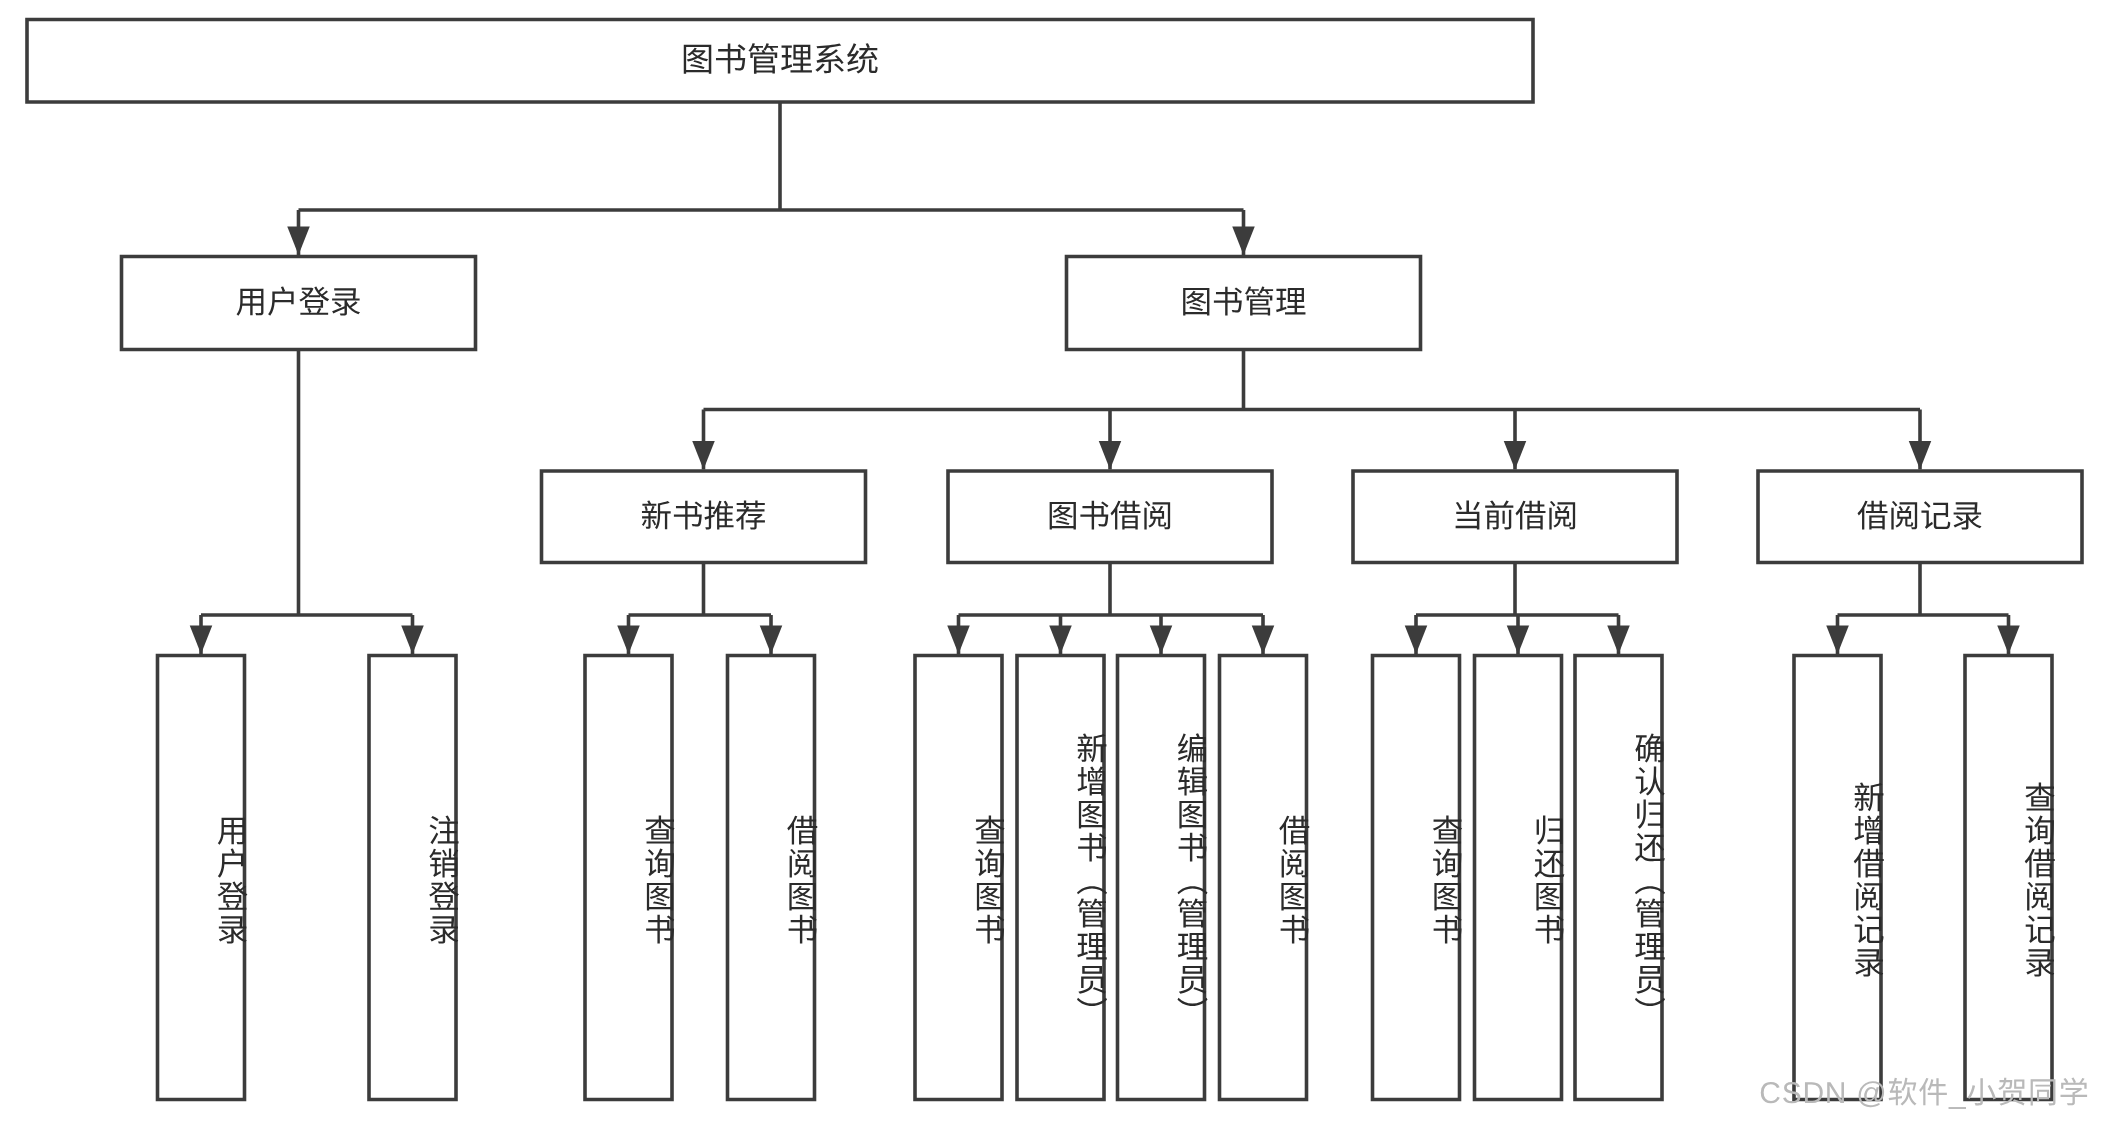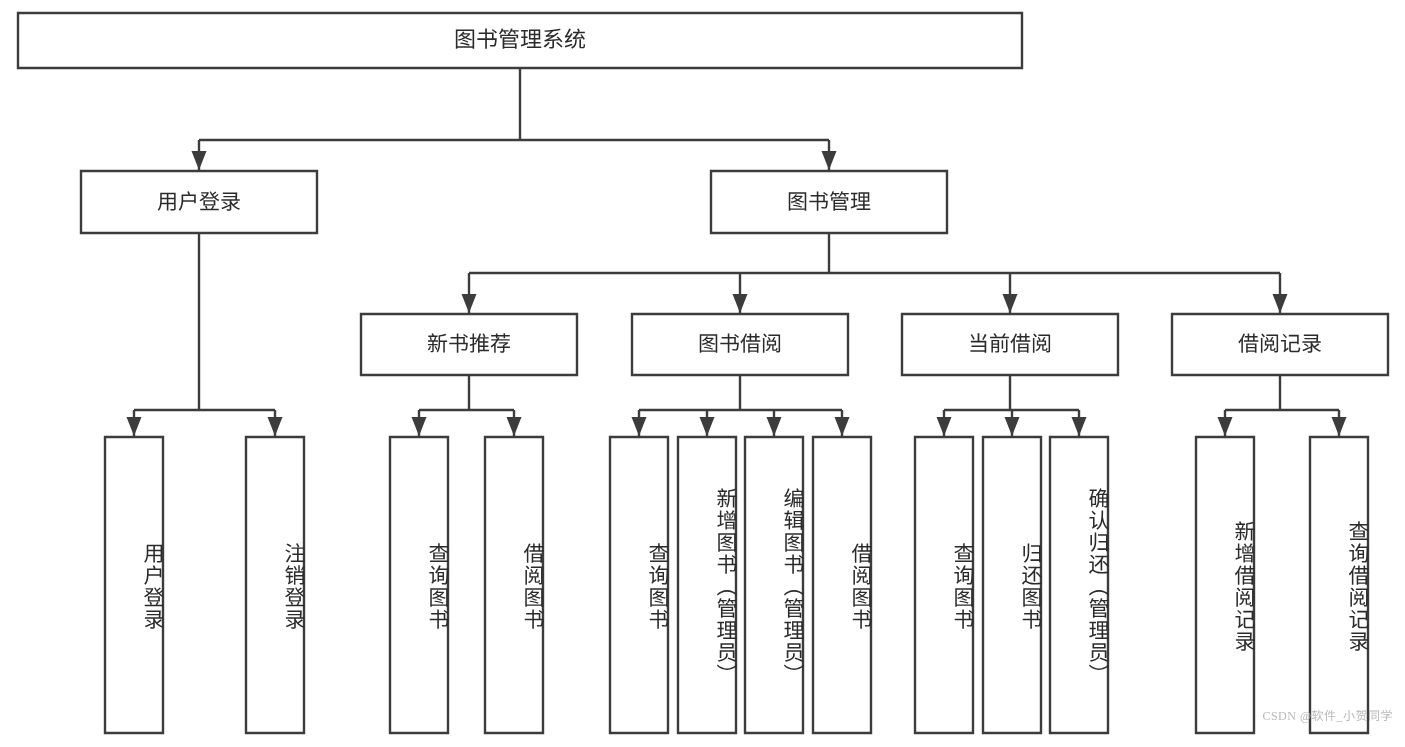--- a/index.html
+++ b/index.html
@@ -52,24 +52,24 @@
     line-height:1.06;
     letter-spacing:1px;
     white-space:nowrap;
     pointer-events:none;
     user-select:none;
   }
 
   .watermark{
     position:absolute;
     right:12px;
-    bottom:23px;
+    bottom:6px;
     color:#b9b9b9;
-    font-size:12px;
-    font-family:Liberation Serif, serif;
+    font-size:20px;
+    font-family:Liberation Sans, sans-serif;
     letter-spacing:0.5px;
     white-space:nowrap;
     user-select:none;
   }
 </style>
 </head>
 <body>
 
 <div id="diagram-root">
   <svg id="tree-svg" viewBox="0 0 1405 747" aria-label="图书管理系统功能结构图">

